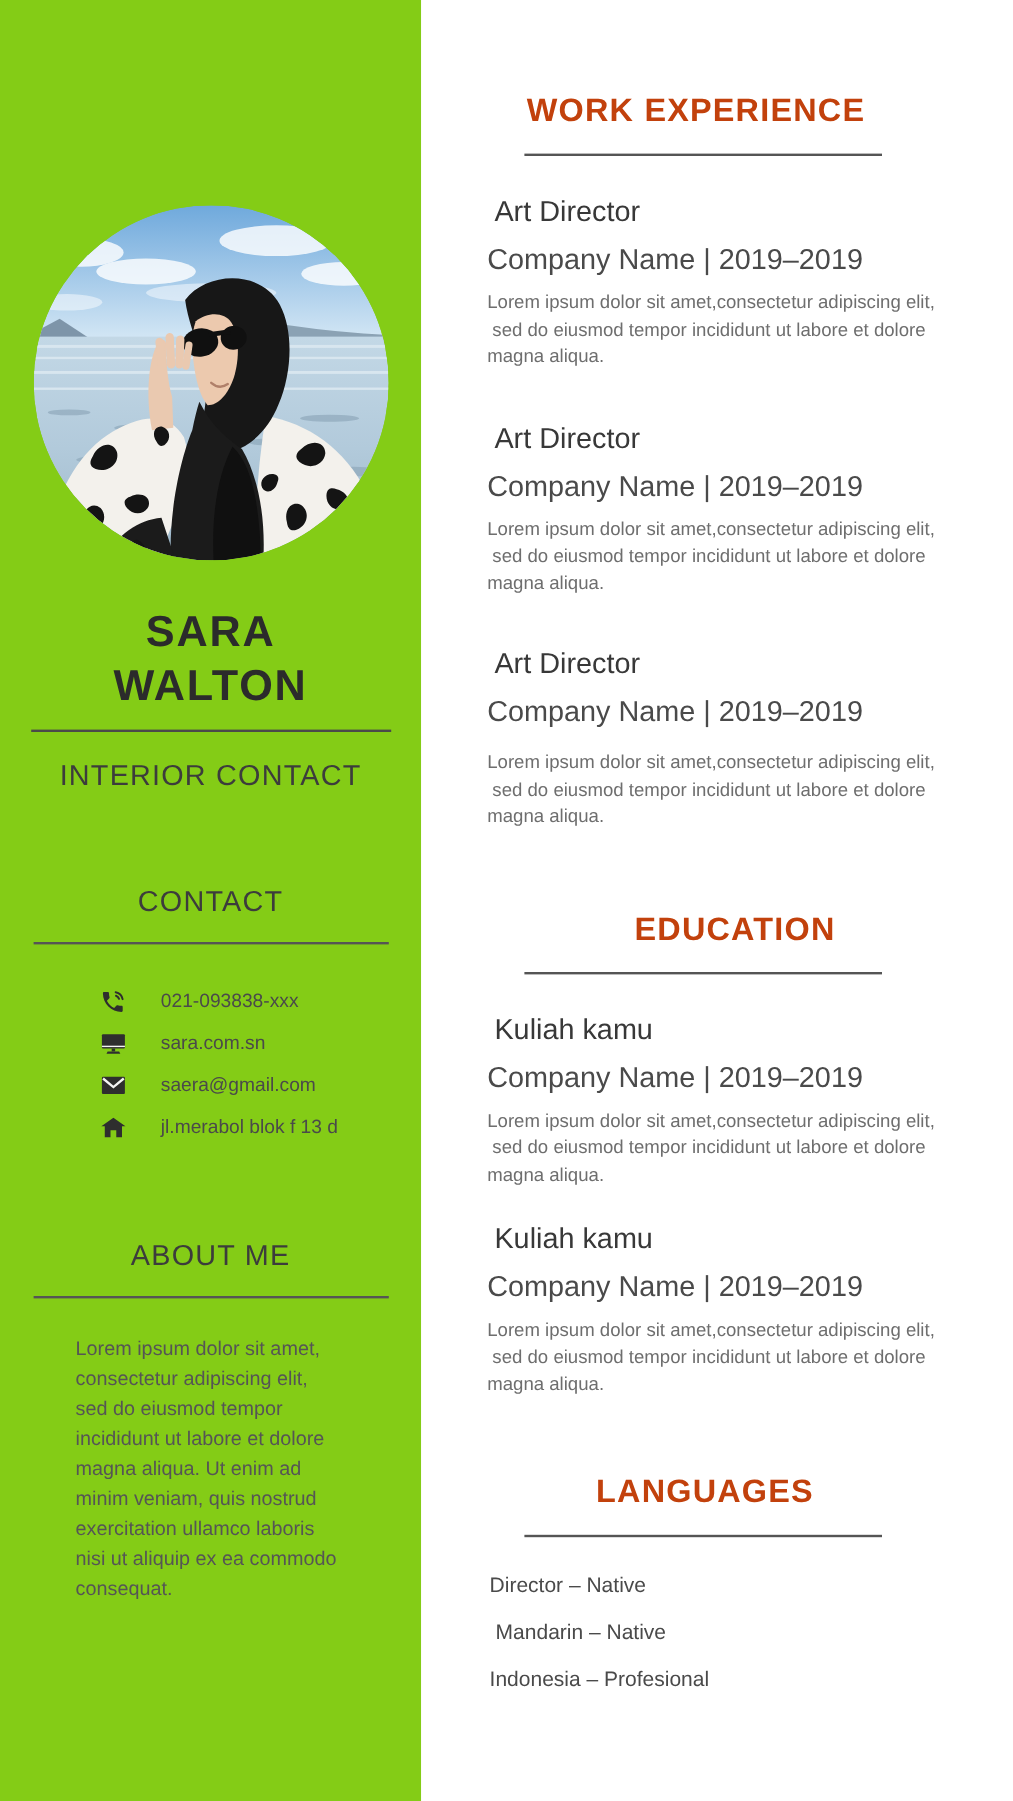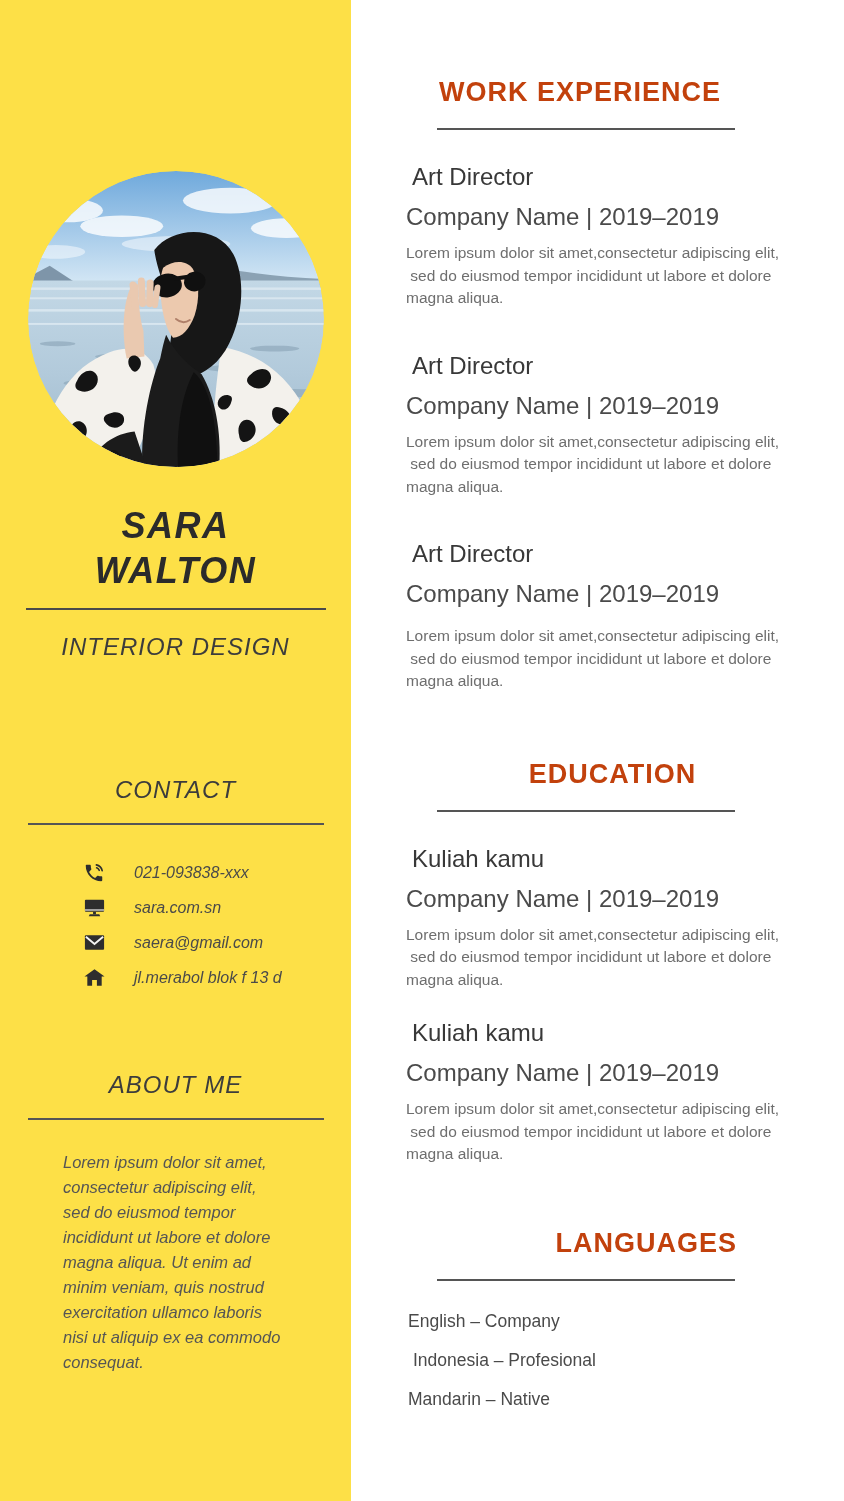--- a/index.html
+++ b/index.html
@@ -8,23 +8,22 @@
     width: 844px; height: 1501px;
     font-family: "Liberation Sans", sans-serif;
     color: #3c3c3c;
     overflow: hidden;
   }
   .page { display: flex; width: 844px; height: 1501px; }
 
   
   .sidebar {
     width: 351px; height: 100%;
-    background: #fde047;
+    background: #84cc16;
     flex-shrink: 0;
-    font-style: italic;
   }
   .photo-wrap {
     width: 296px; height: 296px;
     margin: 171px auto 0 auto;
     border-radius: 50%;
     overflow: hidden;
   }
   .photo-wrap svg { display: block; }
   .name {
     margin-top: 36px;
@@ -48,21 +47,21 @@
     letter-spacing: 1px;
     color: #3c3c3c;
   }
   .side-heading {
     text-align: center;
     font-size: 24px;
     line-height: 32px;
     letter-spacing: 1px;
     color: #3c3c3c;
   }
-  .contact-heading { margin-top: 111px; }
+  .contact-heading { margin-top: 73px; }
   .side-divider {
     width: 296px; height: 2px;
     background: #555555;
     margin: 17px auto 0 auto;
   }
   .contact-list { margin-top: 30px; padding-left: 82px; }
   .contact-row {
     display: flex; align-items: center;
     height: 35px;
   }
@@ -97,21 +96,21 @@
   .section-header {
     width: 300px;
     margin-left: 31px;
     font-size: 27px;
     line-height: 34px;
     letter-spacing: 1px;
     color: #c2410c;
   }
   .section-header.work { margin-top: 75px; text-align: left; padding-left: 2px; }
   .section-header.education { margin-top: 64px; text-align: center; padding-left: 51px; }
-  .section-header.languages { margin-top: 60px; text-align: right; padding-left: 1px; }
+  .section-header.languages { margin-top: 60px; text-align: center; padding-left: 1px; }
   .header-rule {
     width: 298px; height: 2px;
     background: #555555;
     margin: 19px 0 0 31px;
   }
   .entry { margin-top: 27px; }
   .entry + .entry { margin-top: 36px; }
   .entry-title {
     font-size: 24px;
     line-height: 40px;
@@ -246,21 +245,21 @@
             <use href="#leaf" transform="translate(236 298) rotate(50)"></use>
             <use href="#leaf" transform="translate(206 234) rotate(170) scale(0.8)"></use>
           </g>
         </g>
       </svg>
     </div>
 
     <h1 class="name">SARA
 WALTON</h1>
     <div class="name-divider"></div>
-    <div class="job-title">INTERIOR DESIGN</div>
+    <div class="job-title">INTERIOR CONTACT</div>
 
     <div class="side-heading contact-heading">CONTACT</div>
     <div class="side-divider"></div>
 
     <div class="contact-list">
       <div class="contact-row">
         <span class="contact-icon">
           <svg width="22" height="22" viewBox="0 0 24 24" fill="#2e2e2e">
             <path d="M6.62 10.79c1.44 2.83 3.76 5.14 6.59 6.59l2.2-2.2c.27-.27.67-.36 1.02-.24 1.12.37 2.33.57 3.57.57.55 0 1 .45 1 1V20c0 .55-.45 1-1 1-9.39 0-17-7.61-17-17 0-.55.45-1 1-1h3.5c.55 0 1 .45 1 1 0 1.25.2 2.45.57 3.57.11.35.03.74-.25 1.02l-2.2 2.2z"></path>
             <path d="M14.6 3.1 A8 8 0 0 1 20.9 9.4" stroke="#2e2e2e" stroke-width="1.8" fill="none" stroke-linecap="round"></path>
@@ -364,20 +363,20 @@
 magna aliqua.</div>
         </div>
       </div>
     </section>
 
     <section>
       <h2 class="section-header languages">LANGUAGES</h2>
       <div class="header-rule"></div>
 
       <div class="lang-list">
-        <div class="lang-item">English – Company</div>
+        <div class="lang-item">Director – Native</div>
+        <div class="lang-item">Mandarin – Native</div>
         <div class="lang-item">Indonesia – Profesional</div>
-        <div class="lang-item">Mandarin – Native</div>
       </div>
     </section>
 
   </main>
 </div>
 
 </body></html>

